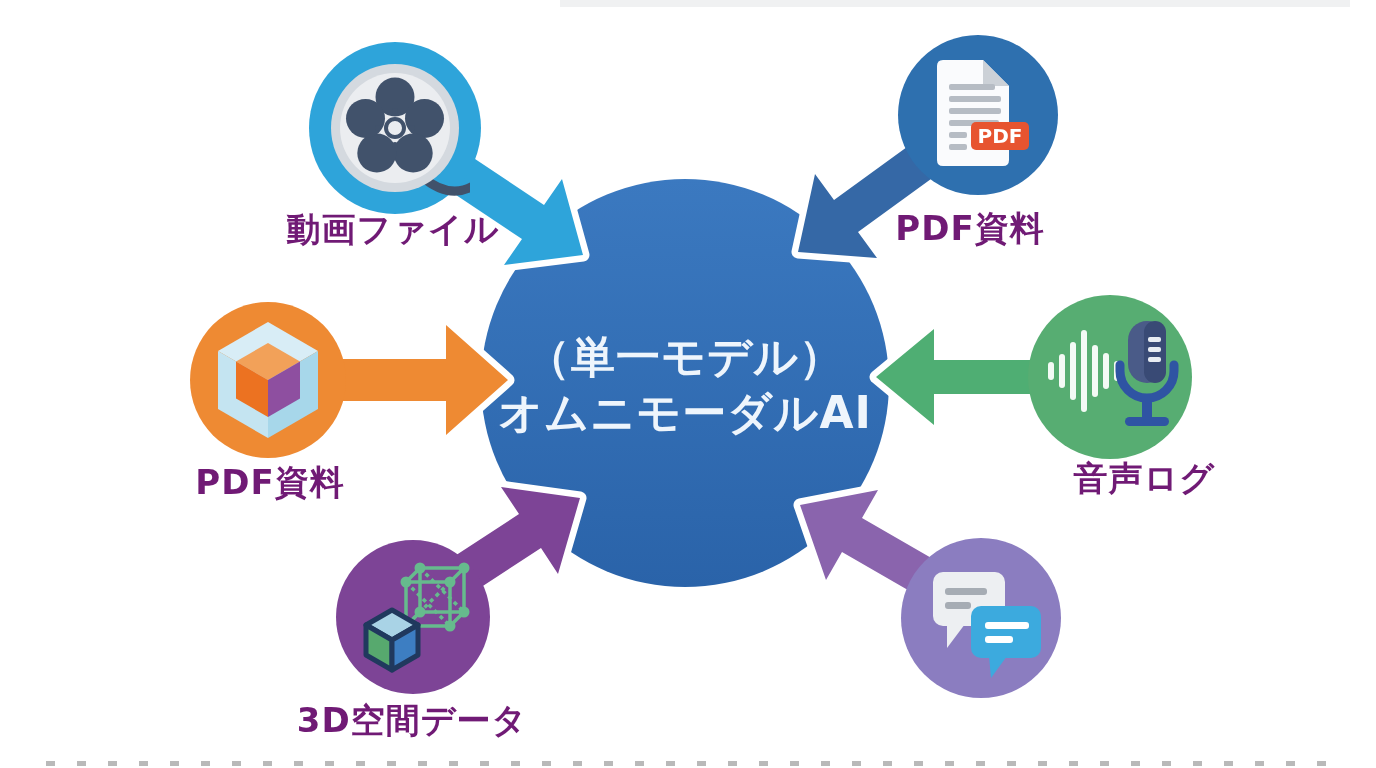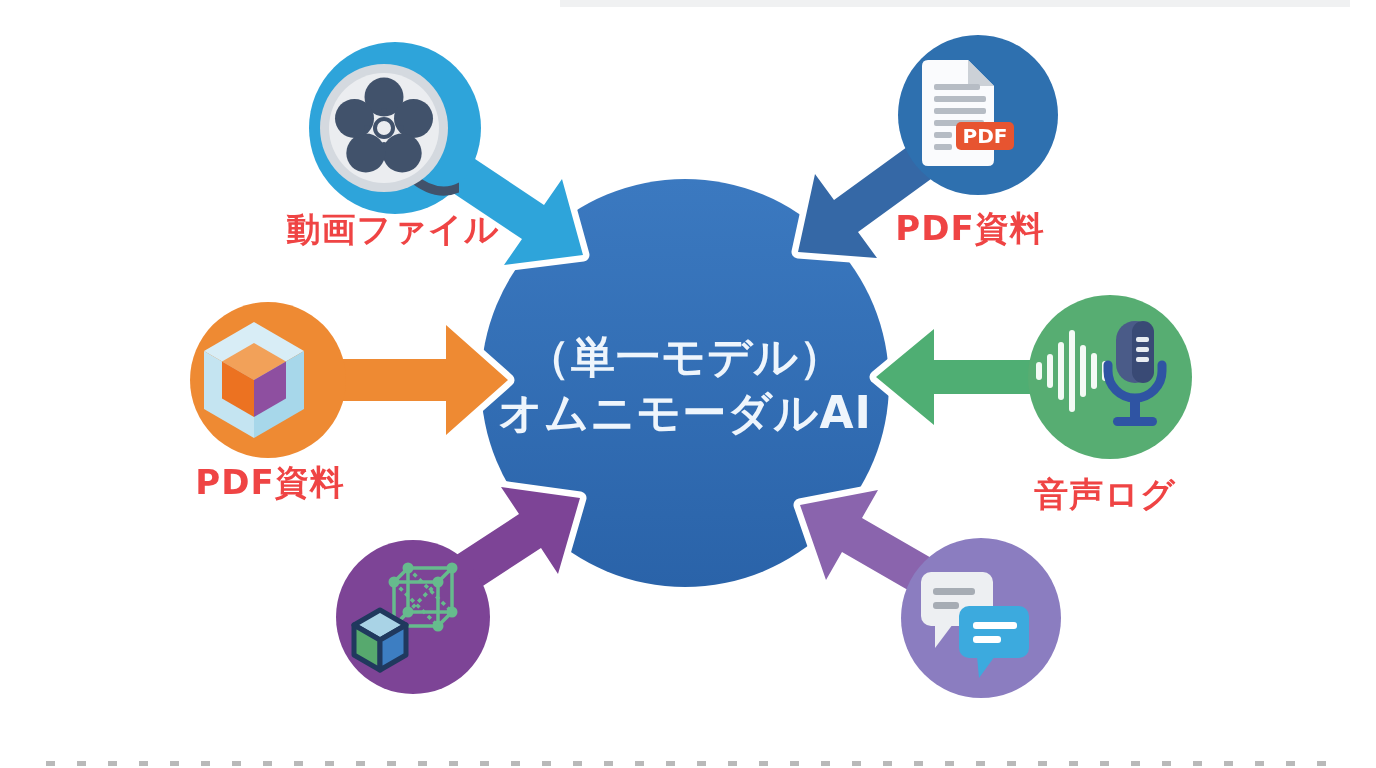--- a/index.html
+++ b/index.html
@@ -3,25 +3,25 @@
 <meta charset="utf-8">
 <style>
   html,body{margin:0;padding:0;background:#ffffff;}
   .canvas{
     position:relative;width:1376px;height:768px;background:#ffffff;overflow:hidden;
     font-family:"DejaVu Sans","Liberation Sans",sans-serif;
   }
   .layer{position:absolute;left:0;top:0;z-index:1;}
   .arrow-outline{fill:#ffffff;stroke:#ffffff;stroke-width:13;stroke-linejoin:round;}
   .node{
-    position:absolute;border-radius:50%;display:flex;align-items:center;justify-content:flex-start;
+    position:absolute;border-radius:50%;display:flex;align-items:center;justify-content:center;
     z-index:2;
   }
   .node-label{
-    position:absolute;z-index:3;text-align:center;font-weight:800;color:#ef4444;
+    position:absolute;z-index:3;text-align:center;font-weight:800;color:#701a75;
     font-size:34px;letter-spacing:1px;white-space:nowrap;
   }
   .center-text{
     position:absolute;z-index:2;left:465px;top:329px;width:440px;text-align:center;
     color:#eef5fc;font-weight:800;font-size:44px;line-height:1.28;letter-spacing:1px;
   }
   .top-smudge{
     position:absolute;left:560px;top:0;width:790px;height:7px;background:#f0f1f2;z-index:0;
   }
   .artifact-strip{
@@ -129,21 +129,21 @@
       <rect x="88" y="14" width="38" height="62" rx="19" fill="#4a5b88"></rect>
       <rect x="104" y="14" width="22" height="62" rx="11" fill="#394a75"></rect>
       <rect x="108" y="30" width="13" height="5" rx="2" fill="#e8ecf2"></rect>
       <rect x="108" y="40" width="13" height="5" rx="2" fill="#e8ecf2"></rect>
       <rect x="108" y="50" width="13" height="5" rx="2" fill="#e8ecf2"></rect>
       <path d="M80,58 v6 a27,27 0 0 0 54,0 v-6" stroke="#2f54a3" stroke-width="9" fill="none" stroke-linecap="round"></path>
       <rect x="102" y="94" width="10" height="16" fill="#2f54a3"></rect>
       <rect x="85" y="110" width="44" height="9" rx="4.5" fill="#2f54a3"></rect>
     </svg>
   </div>
-  <div class="node-label" style="left:995px;top:472px;width:220px;">音声ログ</div>
+  <div class="node-label" style="left:995px;top:456px;width:220px;text-align:right;">音声ログ</div>
 
   <div class="node" style="left: 336px; top: 540px; width: 154px; height: 154px; background: rgb(125, 68, 150);">
     <svg width="130" height="130" viewBox="0 0 130 130">
       <g stroke="#66bb8d" stroke-width="3.5" fill="none">
         <polygon points="72,16 116,16 116,60 72,60"></polygon>
         <polygon points="58,30 102,30 102,74 58,74"></polygon>
         <line x1="58" y1="30" x2="72" y2="16"></line>
         <line x1="102" y1="30" x2="116" y2="16"></line>
         <line x1="102" y1="74" x2="116" y2="60"></line>
         <line x1="58" y1="74" x2="72" y2="60"></line>
@@ -161,20 +161,21 @@
         <circle cx="116" cy="60" r="5.5"></circle>
           <circle cx="72" cy="60" r="5.5"></circle>
       </g>
       <g stroke="#20395e" stroke-width="5" stroke-linejoin="round">
         <polygon points="44,58 70,73 44,88 18,73" fill="#a9d3e6"></polygon>
         <polygon points="18,73 44,88 44,118 18,103" fill="#57a96e"></polygon>
         <polygon points="70,73 70,103 44,118 44,88" fill="#3d7ec2"></polygon>
       </g>
     </svg>
   </div>
+  <div class="node-label" style="left:272px;top:698px;width:280px;">3D空間データ</div>
 
   <div class="node" style="left: 901px; top: 538px; width: 160px; height: 160px; background: rgb(139, 125, 192);">
     <svg width="136" height="136" viewBox="0 0 136 136">
       <rect x="20" y="22" width="72" height="54" rx="10" fill="#edeff2"></rect>
       <polygon points="34,74 52,74 34,98" fill="#edeff2"></polygon>
       <rect x="32" y="38" width="42" height="7" rx="3" fill="#a6acb4"></rect>
       <rect x="32" y="52" width="26" height="7" rx="3" fill="#a6acb4"></rect>
       <rect x="58" y="56" width="70" height="52" rx="10" fill="#3caade"></rect>
       <polygon points="76,106 94,106 78,128" fill="#3caade"></polygon>
       <rect x="72" y="72" width="44" height="7" rx="3" fill="#ffffff"></rect>

